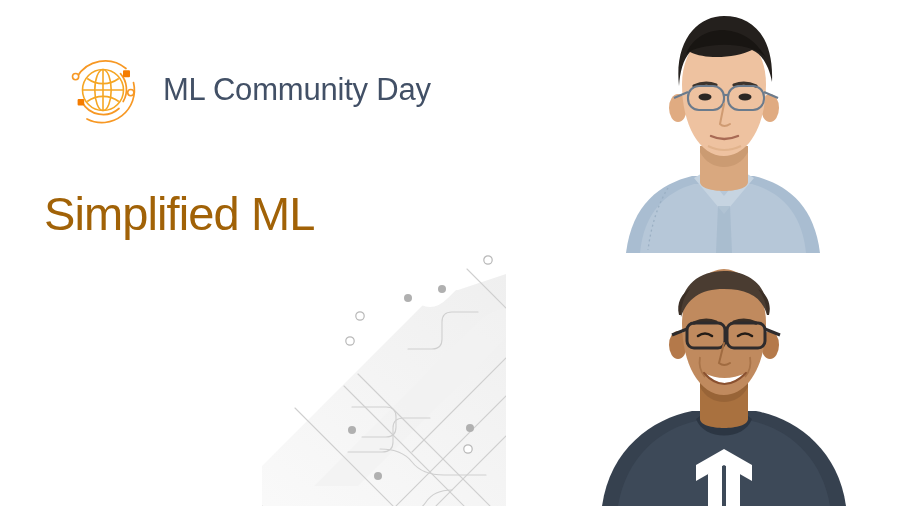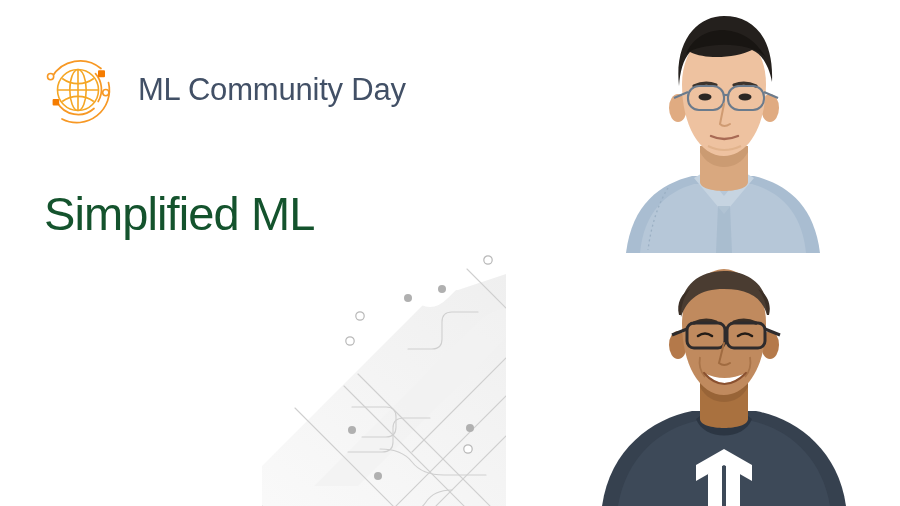--- a/index.html
+++ b/index.html
@@ -14,21 +14,21 @@
     position: relative;
     width: 900px;
     height: 506px;
     background: #ffffff;
     overflow: hidden;
   }
 
   
   .brand {
     position: absolute;
-    left: 32px;
+    left: 57px;
     top: 44px;
     display: flex;
     align-items: center;
     gap: 14px;
     height: 92px;
   }
   .brand-mark {
     width: 92px;
     height: 92px;
     flex: 0 0 92px;
@@ -49,21 +49,21 @@
   .headline {
     position: absolute;
     left: 44px;
     top: 152px;
     width: 470px;
     font-family: "Liberation Sans", sans-serif;
     font-size: 47px;
     font-weight: 300;
     line-height: 1.33;
     letter-spacing: -0.9px;
-    color: #14532d;
+    color: #a16207;
   }
   .headline-line { display: block; white-space: nowrap; }
 
   
   .circuit {
     position: absolute;
     left: 262px;
     top: 246px;
     width: 244px;
     height: 260px;

